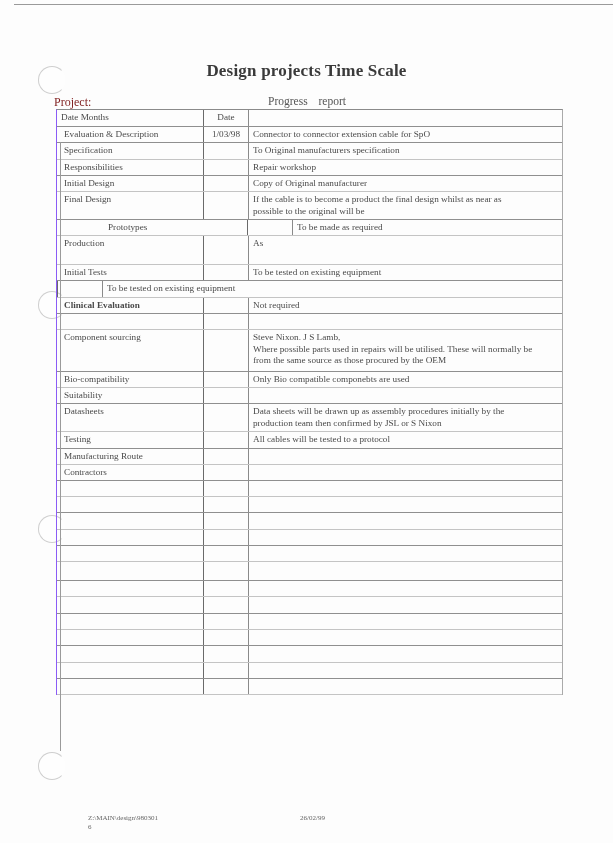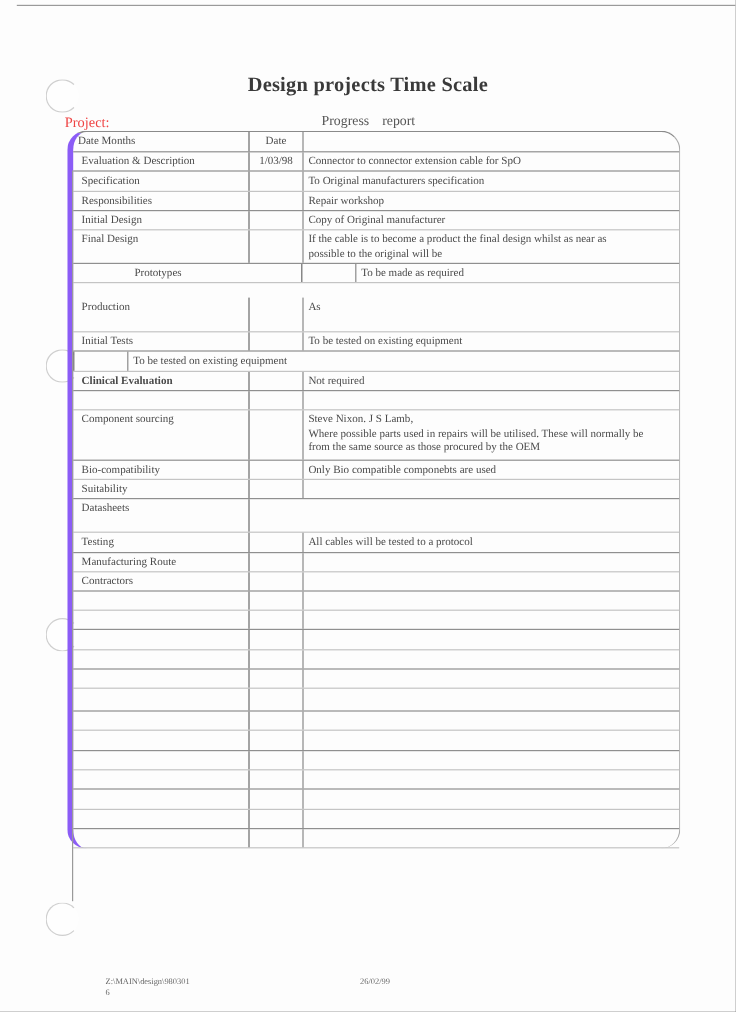--- a/index.html
+++ b/index.html
@@ -19,32 +19,31 @@
     position: absolute; width: 26px; height: 26px; border-radius: 50%;
     border: 1px solid #cfcfcf; border-right-color: transparent;
     background: #fefefe;
   }
   .title {
     position: absolute; left: 0; width: 613px; top: 61px;
     text-align: center; font-weight: bold; font-size: 17px; color: #3a3a3a;
     letter-spacing: 0.2px;
   }
   .project-label {
-    position: absolute; left: 54px; top: 95px; font-size: 12px; color: #ef4444;
+    position: absolute; left: 54px; top: 95px; font-size: 12px; color: #7f1d1d;
   }
   .progress-label {
     position: absolute; left: 268px; top: 95px; font-size: 11.5px; color: #555;
     word-spacing: 8px;
   }
   .table {
     position: absolute; left: 56px; top: 109px; width: 505px;
-    border-left: 5px solid #8b5cf6;
+    border-left: 1px solid #8b5cf6;
     border-right: 1px solid #aaaaaa;
     border-top: 1px solid #8a8a8a;
-    border-radius: 16px;
   }
   .row {
     display: flex; border-bottom: 1px solid #8f8f8f; box-sizing: border-box;
   }
   .row.light { border-bottom-color: #c4c4c4; }
   .cell {
     box-sizing: border-box; font-size: 9.2px; line-height: 11.5px;
     padding: 2px 4px 1px 4px; color: #4a4a4a;
     white-space: pre-line;
   }
@@ -108,21 +107,21 @@
         <div class="cell c1" style="padding-left: 7px;">Final Design</div>
         <div class="cell c2"></div>
         <div class="cell c3">If the cable is to become a product the final design whilst as near as
 possible to the original will be</div>
       </div>
       <div class="row light" style="height: 16px;">
         <div class="cell c1" style="padding-left: 7px; margin-left: 44px;">Prototypes</div>
         <div class="cell c2"></div>
         <div class="cell c3">To be made as required</div>
       </div>
-      <div class="row light" style="height: 29px; margin-top: 12px;">
+      <div class="row light" style="height: 29px;">
         <div class="cell c1" style="padding-left: 7px;">Production</div>
         <div class="cell c2"></div>
         <div class="cell c3">As</div>
       </div>
       <div class="row" style="height: 16px;">
         <div class="cell c1" style="padding-left: 7px;">Initial Tests</div>
         <div class="cell c2"></div>
         <div class="cell c3">To be tested on existing equipment</div>
       </div>
       <div class="row light" style="height: 17px;">
@@ -152,20 +151,22 @@
         <div class="cell c3">Only Bio compatible componebts are used</div>
       </div>
       <div class="row" style="height: 16px;">
         <div class="cell c1" style="padding-left: 7px;">Suitability</div>
         <div class="cell c2"></div>
         <div class="cell c3"></div>
       </div>
       <div class="row light" style="height: 28px;">
         <div class="cell c1" style="padding-left: 7px;">Datasheets</div>
         <div class="cell c2"></div>
+        <div class="cell c3"> Data sheets will be drawn up as assembly procedures initially by the
+production team then confirmed by JSL or  S Nixon</div>
       </div>
       <div class="row" style="height: 17px;">
         <div class="cell c1" style="padding-left: 7px;">Testing</div>
         <div class="cell c2"></div>
         <div class="cell c3">All cables will be tested to a protocol</div>
       </div>
       <div class="row light" style="height: 16px;">
         <div class="cell c1" style="padding-left: 7px;">Manufacturing Route</div>
         <div class="cell c2"></div>
         <div class="cell c3"></div>

